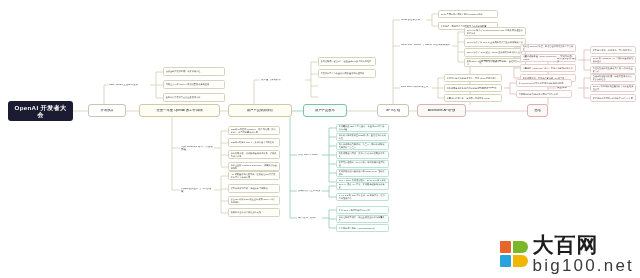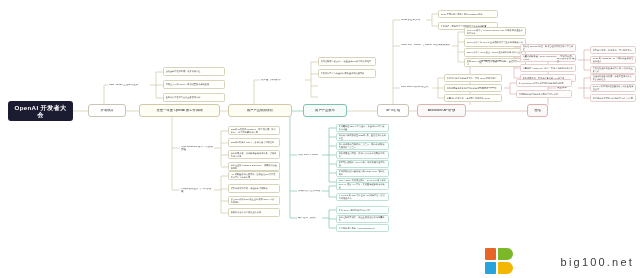--- a/index.html
+++ b/index.html
@@ -57,21 +57,21 @@
   #watermark{
     position:absolute;right:6px;bottom:4px;
     display:flex;align-items:center;gap:5px;
   }
   #wm-logo{width:28px;height:26px;display:grid;
     grid-template-columns:11px 15px;grid-template-rows:12px 12px;
     gap:2px;}
   .wm-q{border-radius:1px;}
   #wm-text{display:flex;flex-direction:column;line-height:1;}
   #wm-cn{font-size:21px;font-weight:bold;color:#1d1d1d;letter-spacing:1px;}
-  #wm-en{font-size:11px;color:#3b3b3b;letter-spacing:2.2px;margin-top:2px;margin-left:43px;}
+  #wm-en{font-size:17px;color:#3b3b3b;letter-spacing:2.2px;margin-top:2px;}
 </style>
 </head>
 <body>
 
 <div id="canvas">
 
   <svg class="links" viewBox="0 0 640 278">
     <g fill="none" stroke-width="0.7">
 
       <path d="M73,111 L88,111" stroke="#cfc9a8"></path>
@@ -411,15 +411,16 @@
 </div>
 
 <div id="watermark">
   <div id="wm-logo">
     <div class="wm-q" style="background:#e8652a;"></div>
     <div class="wm-q" style="background:#7ab829;border-radius:0 9px 9px 0;"></div>
     <div class="wm-q" style="background:#29a3dc;"></div>
     <div class="wm-q" style="background:#f2b705;border-radius:0 9px 9px 0;"></div>
   </div>
   <div id="wm-text">
+    <span id="wm-cn">大百网</span>
     <span id="wm-en">big100.net</span>
   </div>
 </div>
 
 </body></html>

